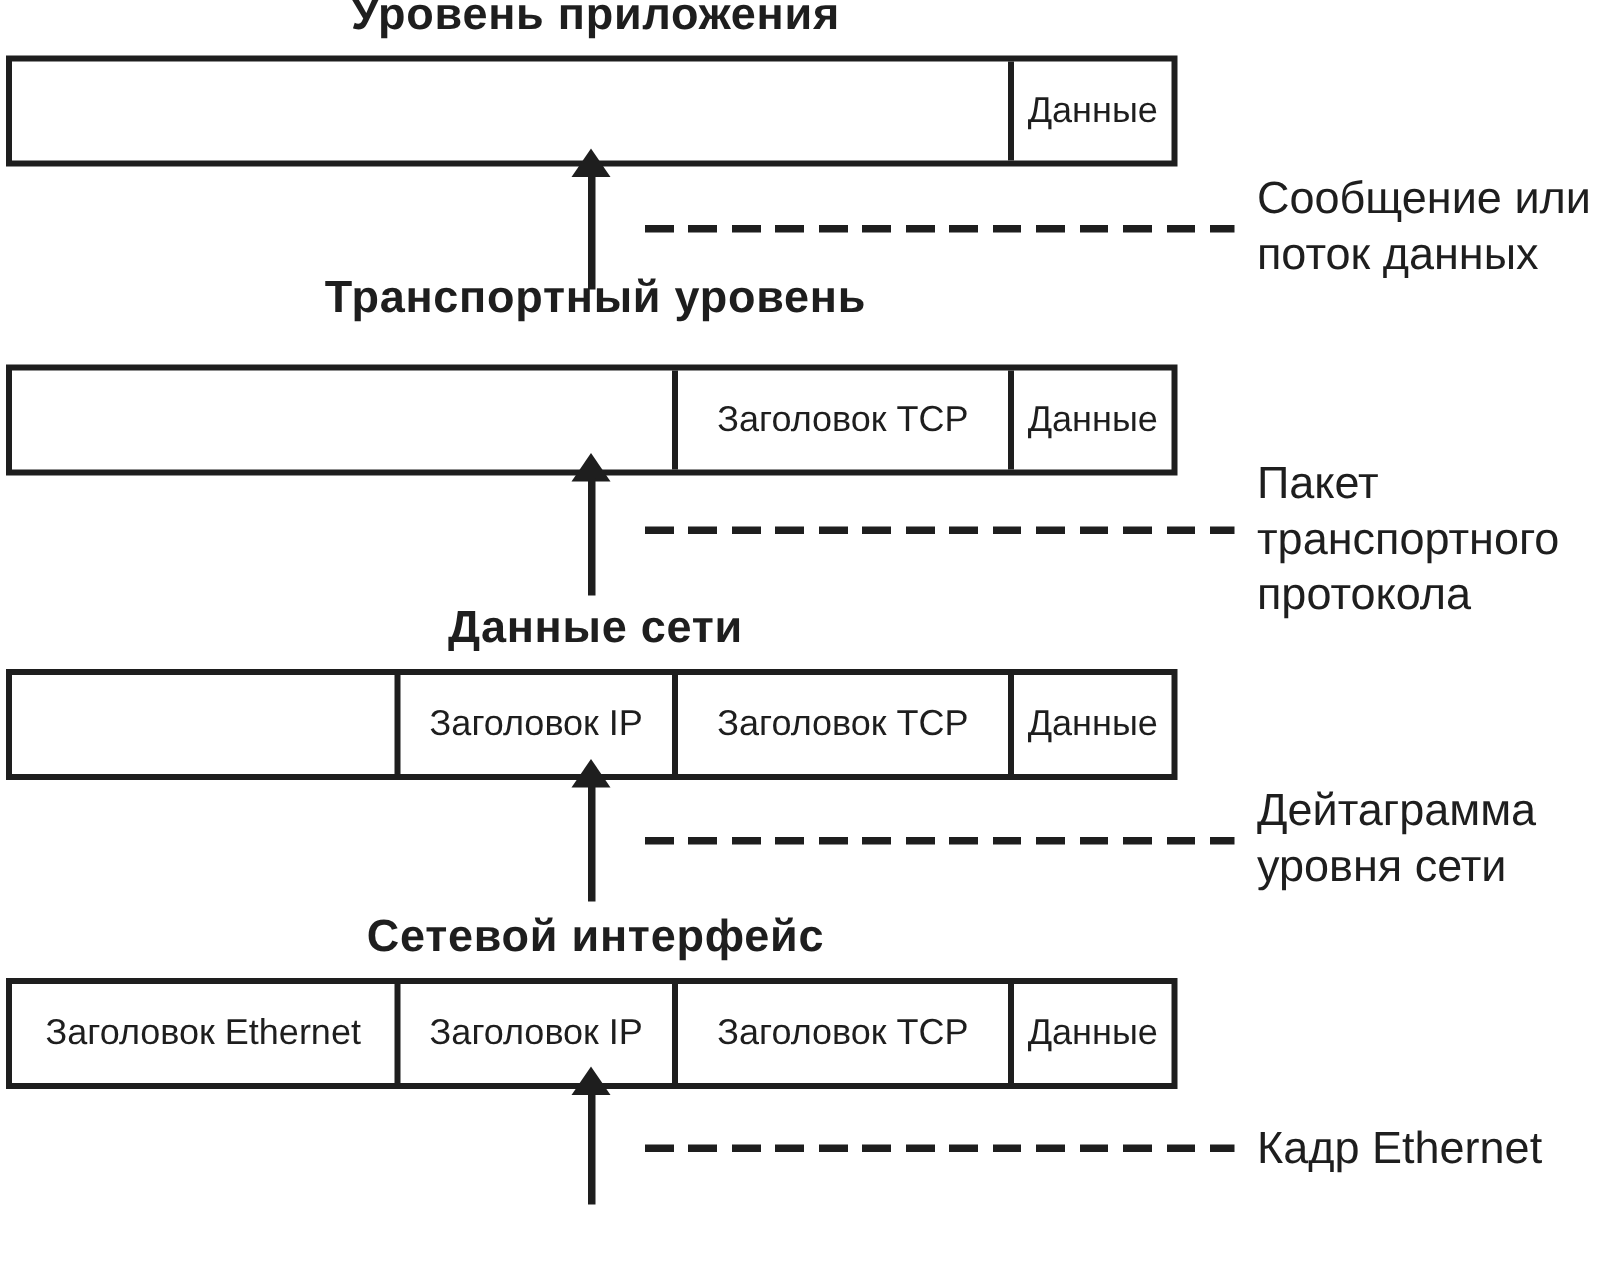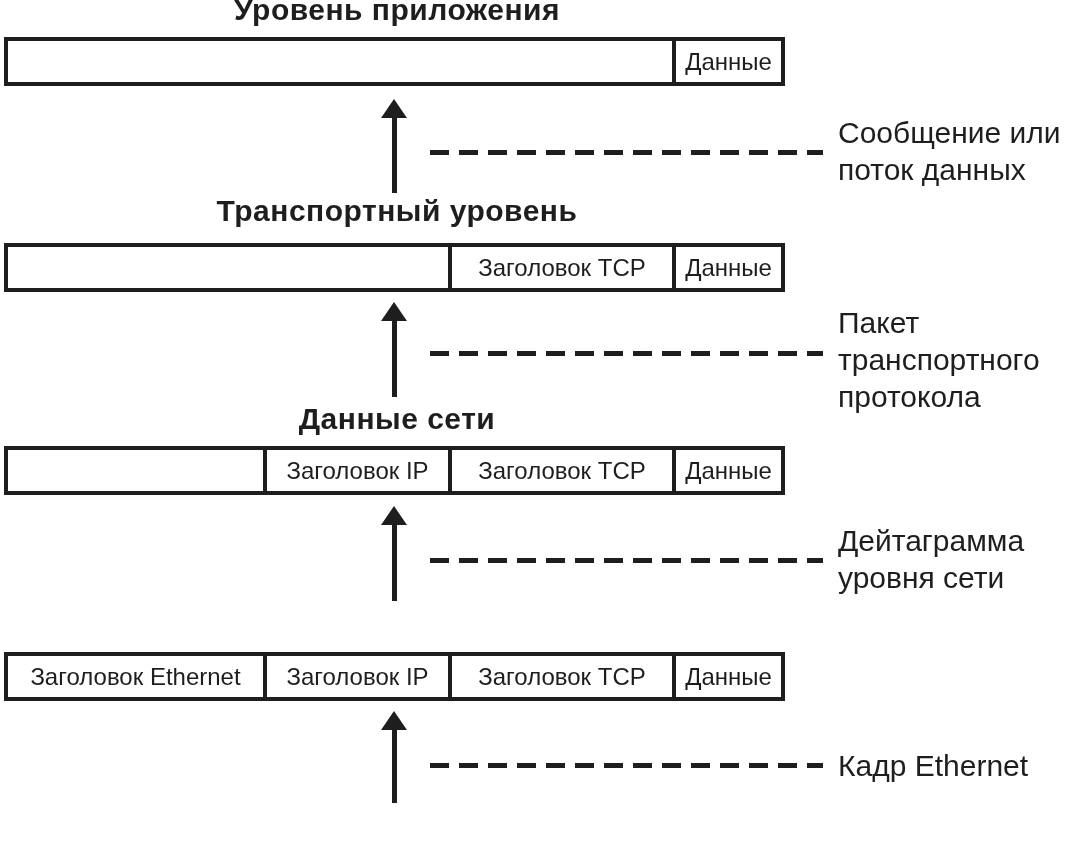--- a/index.html
+++ b/index.html
@@ -8,21 +8,21 @@
     position:relative; width:1074px; height:841px;
     background:var(--paper); color:var(--ink);
     font-family:"Liberation Sans", sans-serif; overflow:hidden;
   }
   .layer-title {
     position:absolute; left:0; width:794px; margin:0;
     text-align:center; font-size:30px; font-weight:bold;
     letter-spacing:0.5px; line-height:32px; white-space:nowrap;
   }
   .bar {
-    position:absolute; left:4px; width:781px; height:49px;
+    position:absolute; left:4px; width:781px; height:74px;
     box-sizing:border-box; border:4px solid var(--ink);
     display:flex; background:var(--paper);
   }
   .cell {
     box-sizing:border-box; display:flex; align-items:center; justify-content:center;
     font-size:24px; white-space:nowrap; overflow:hidden;
   }
   .cell + .cell { border-left:4px solid var(--ink); }
   .arrow-head {
     position:absolute; left:381px; width:0; height:0;
@@ -48,21 +48,21 @@
   <div class="bar" style="top:37px">
     <div class="cell" style="flex:0 0 664px"></div>
     <div class="cell" style="flex:0 0 109px">Данные</div>
   </div>
   <div class="arrow-head" style="top:99px"></div>
   <div class="arrow-shaft" style="top:116px;height:77px"></div>
   <div class="dash-line" style="top:150px"></div>
   <div class="unit-label" style="top:114px">Сообщение или
 поток данных</div>
 
-  <h2 class="layer-title" style="top:195px">Транспортный уровень</h2>
+  <h2 class="layer-title" style="top:183px">Транспортный уровень</h2>
   <div class="bar" style="top:243px">
     <div class="cell" style="flex:0 0 440px"></div>
     <div class="cell" style="flex:0 0 224px">Заголовок TCP</div>
     <div class="cell" style="flex:0 0 109px">Данные</div>
   </div>
   <div class="arrow-head" style="top:302px"></div>
   <div class="arrow-shaft" style="top:319px;height:78px"></div>
   <div class="dash-line" style="top:351px"></div>
   <div class="unit-label" style="top:304px">Пакет
 транспортного
@@ -74,20 +74,21 @@
     <div class="cell" style="flex:0 0 185px">Заголовок IP</div>
     <div class="cell" style="flex:0 0 224px">Заголовок TCP</div>
     <div class="cell" style="flex:0 0 109px">Данные</div>
   </div>
   <div class="arrow-head" style="top:506px"></div>
   <div class="arrow-shaft" style="top:523px;height:78px"></div>
   <div class="dash-line" style="top:558px"></div>
   <div class="unit-label" style="top:522px">Дейтаграмма
 уровня сети</div>
 
+  <h2 class="layer-title" style="top:609px">Сетевой интерфейс</h2>
   <div class="bar" style="top:652px">
     <div class="cell" style="flex:0 0 255px">Заголовок Ethernet</div>
     <div class="cell" style="flex:0 0 185px">Заголовок IP</div>
     <div class="cell" style="flex:0 0 224px">Заголовок TCP</div>
     <div class="cell" style="flex:0 0 109px">Данные</div>
   </div>
   <div class="arrow-head" style="top:711px"></div>
   <div class="arrow-shaft" style="top:728px;height:75px"></div>
   <div class="dash-line" style="top:763px"></div>
   <div class="unit-label" style="top:747px">Кадр Ethernet</div>

